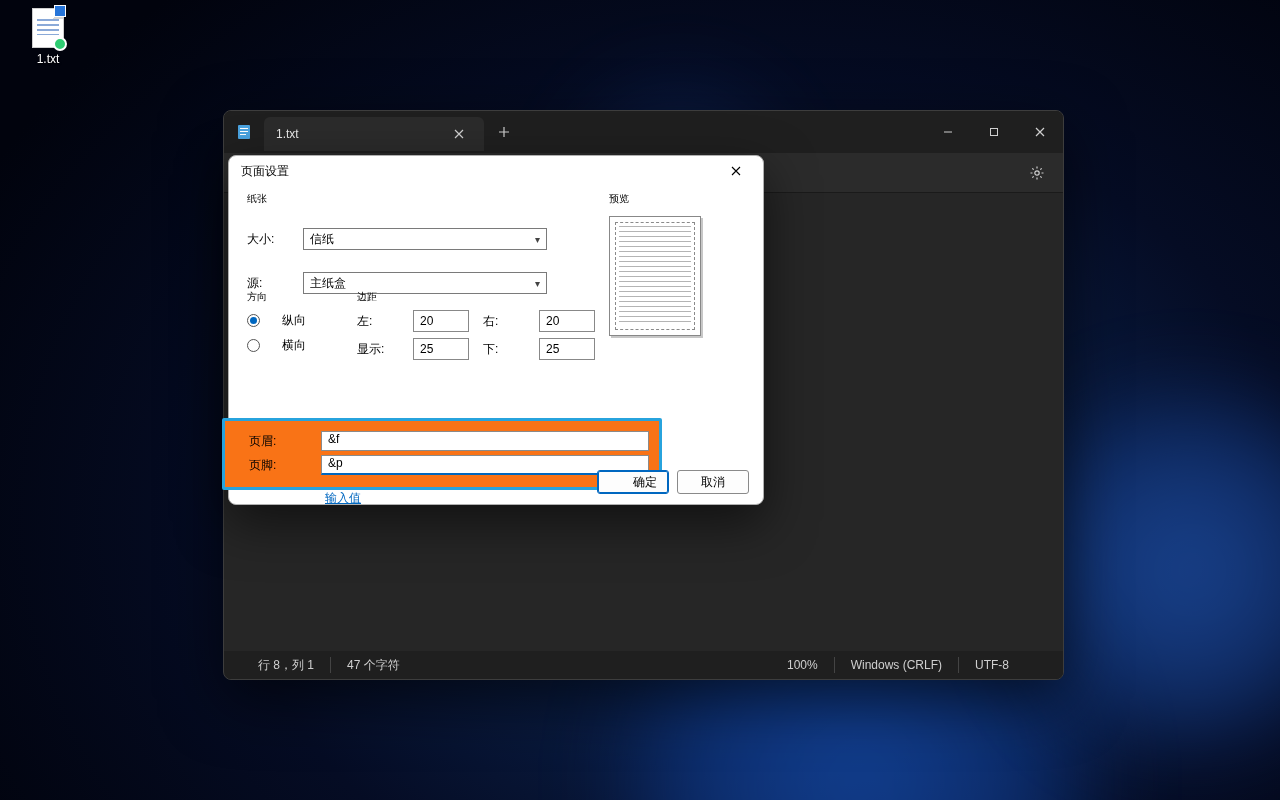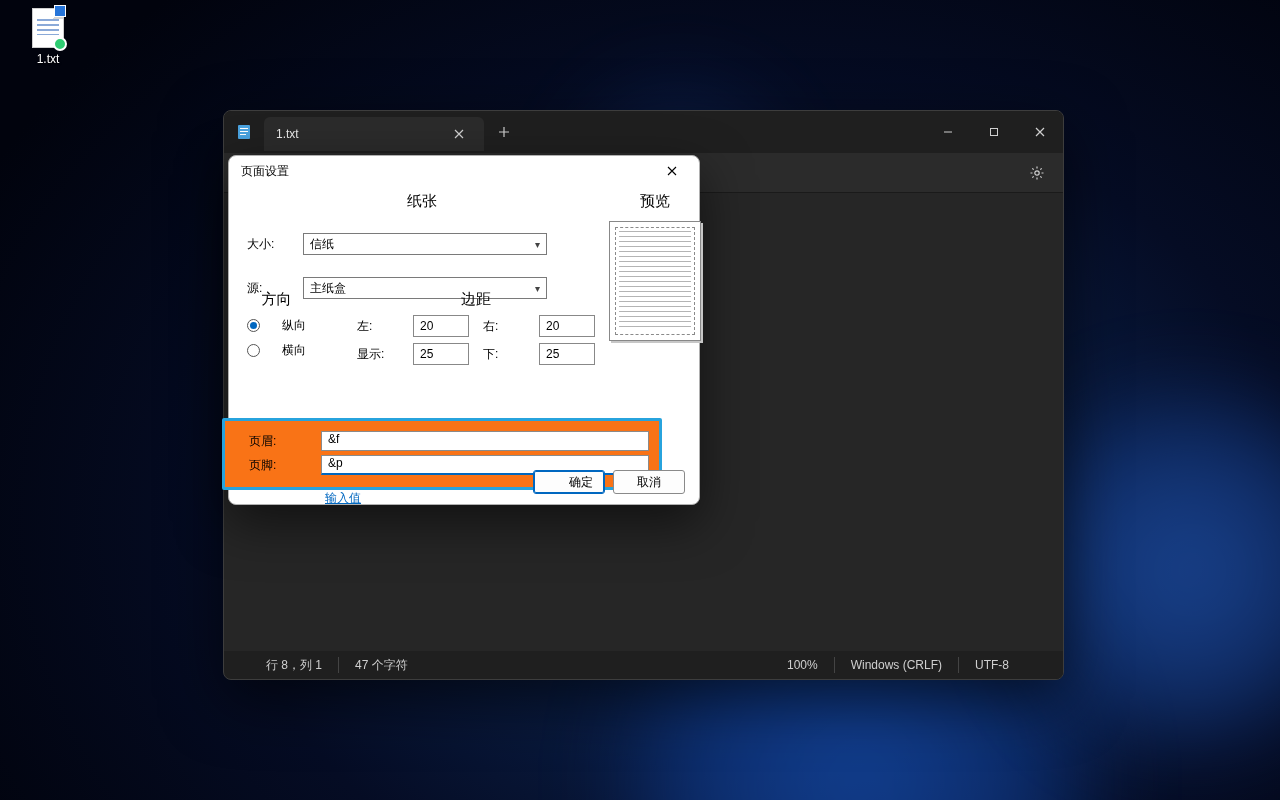--- a/index.html
+++ b/index.html
@@ -49,37 +49,37 @@
 .newtab { width:40px; display:flex; align-items:center; justify-content:center; color:#cfcfcf; font-size:16px; }
 .spacer { flex:1; }
 .winbtn { width:46px; display:flex; align-items:center; justify-content:center; color:#cfcfcf; }
 
 .toolbar { height: 40px; background:#2b2b2b; display:flex; align-items:center; padding:0 10px; border-bottom:1px solid #1a1a1a; }
 .toolbar-spacer { flex:1; }
 .gear { width:32px; height:32px; display:flex; align-items:center; justify-content:center; color:#cfcfcf; border-radius:4px; }
 
 .editor { position:absolute; left:0; right:0; top:82px; bottom:28px; background:#262626; }
 
-.statusbar { position:absolute; left:12px; right:0; bottom:0; height:28px; background:#1f1f1f; color:#cfcfcf; font-size:12px; display:flex; align-items:center; padding:0 14px; gap:0; }
+.statusbar { position:absolute; left:4px; right:0; bottom:0; height:28px; background:#1f1f1f; color:#cfcfcf; font-size:12px; display:flex; align-items:center; padding:0 14px; gap:0; }
 .statusbar .cell { padding:0 16px; line-height:28px; }
 .statusbar .sep { width:1px; height:16px; background:#444; }
 .statusbar .grow { flex:1; }
 
 
 .dialog {
-  position:absolute; left:228px; top:155px; width:472px; height:350px;
+  position:absolute; left:228px; top:155px; width:536px; height:350px;
   background:#fff; border:1px solid #b0b0b0; border-radius:8px;
   box-shadow: 0 18px 50px rgba(0,0,0,0.55);
   color:#000; font-size:12px;
 }
 .dlg-title { height:30px; display:flex; align-items:center; padding:0 12px; font-size:12px; }
 .dlg-close { margin-left:auto; width:30px; height:30px; display:flex; align-items:center; justify-content:center; border-radius:4px; }
 .dlg-body { position:relative; padding: 6px 16px 0 18px; height: 276px; }
 
-.group-label { font-size:15px;text-align:center; }
+.group-label { font-size:10px; }
 .row { display:flex; align-items:center; margin-top:22px; }
 .lab { width:56px; }
 
 .select {
   height:22px; border:1px solid #7a7a7a; background:#fff; display:flex; align-items:center; padding:0 6px; font-size:12px; position:relative;
 }
 .select .chev { margin-left:auto; font-size:10px; color:#444; }
 .select.sz { width:244px;gap:48px; }
 
 .radio { display:flex; align-items:center; gap:22px; margin-top:8px; cursor:pointer; }

